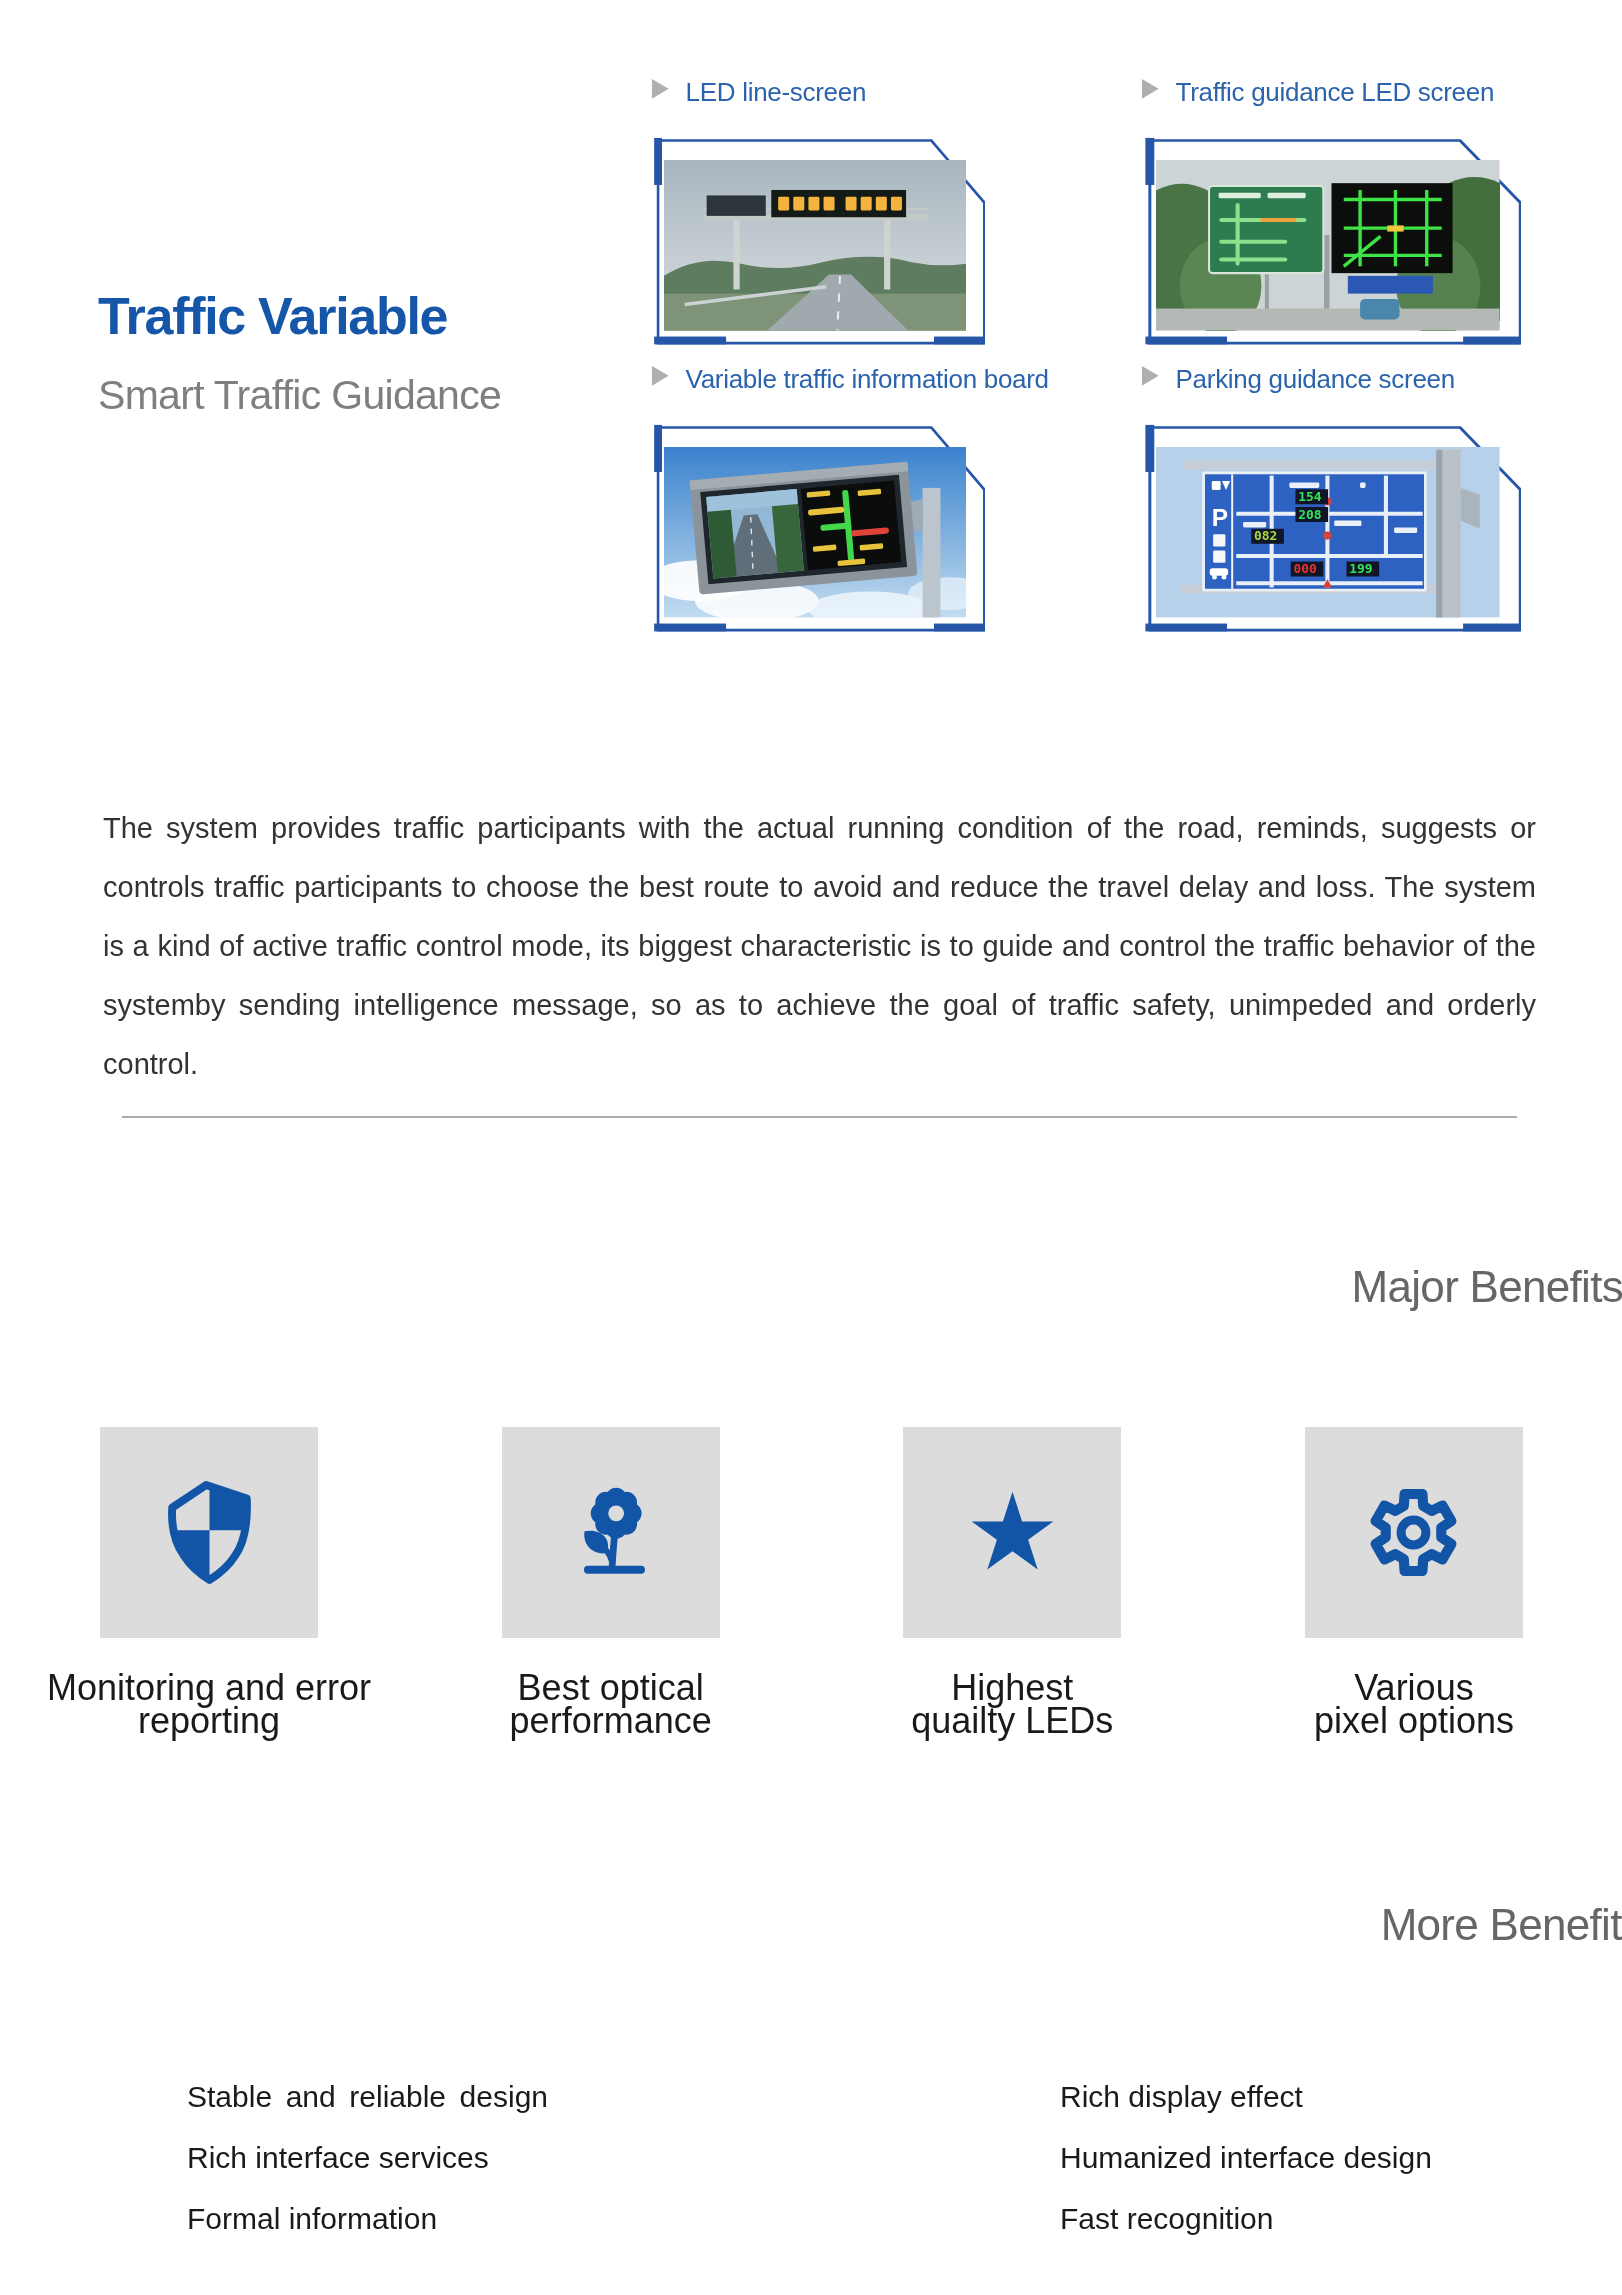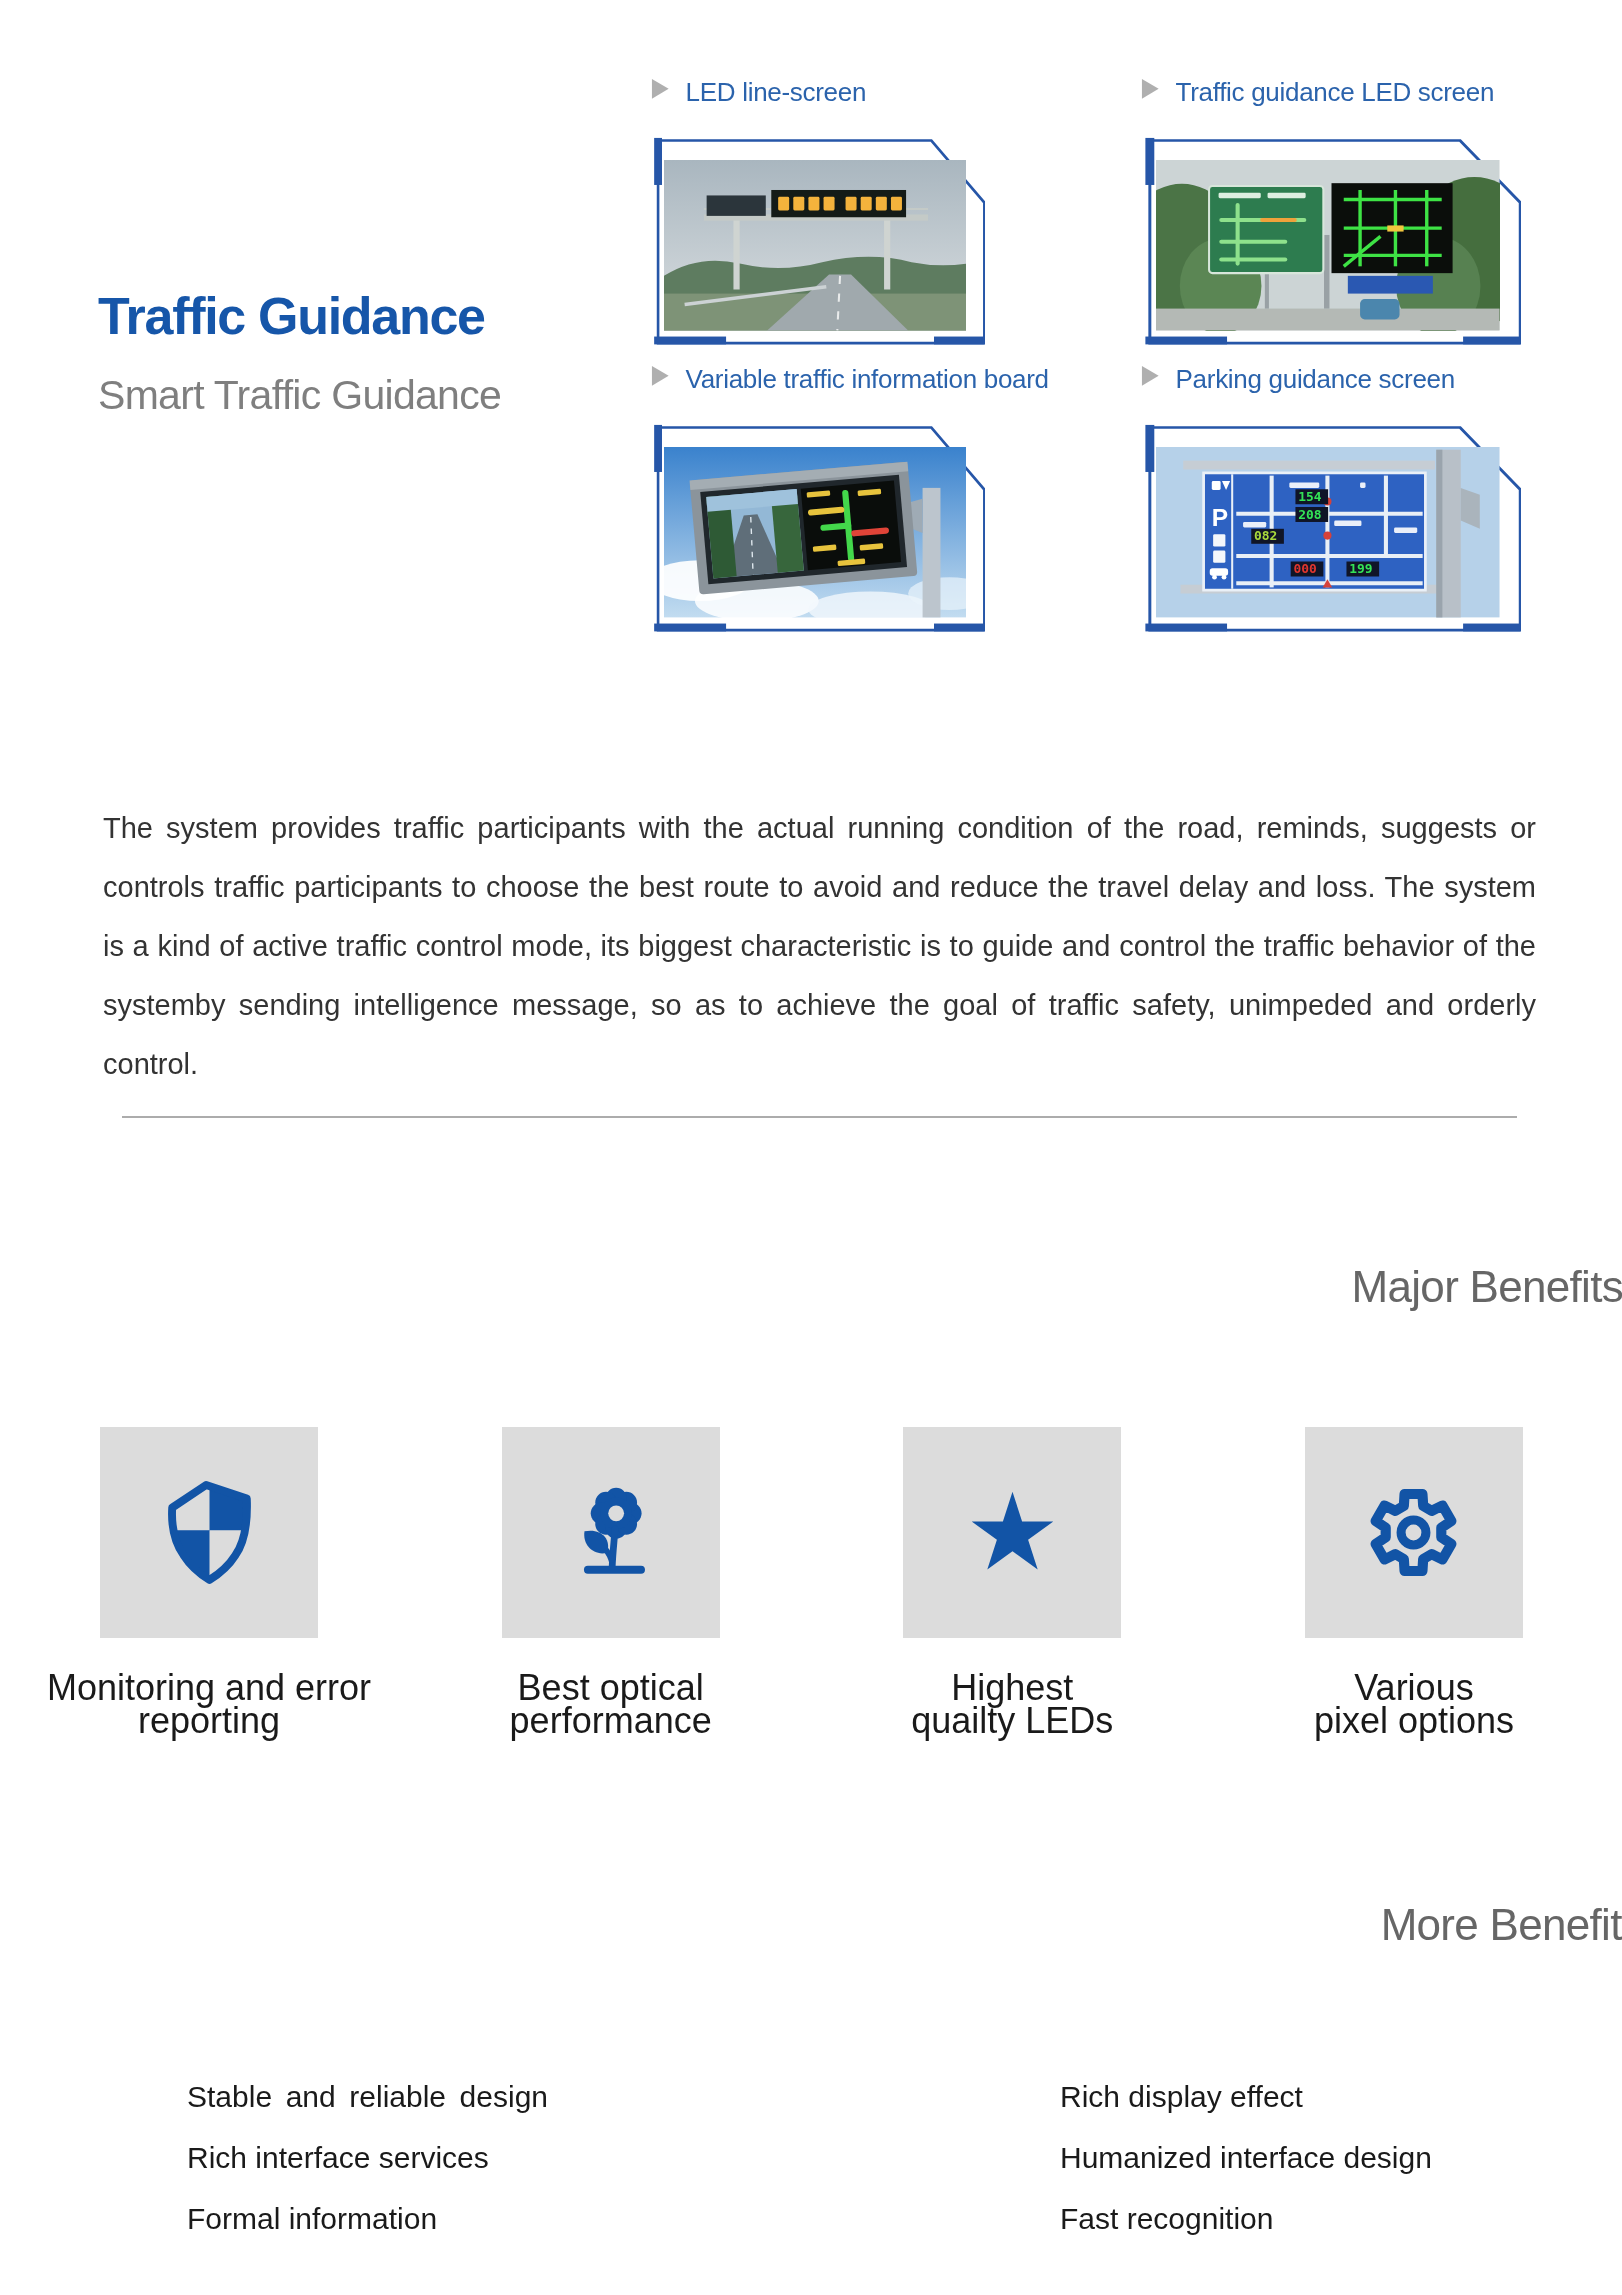--- a/index.html
+++ b/index.html
@@ -46,21 +46,21 @@
   .more-right{left:1060px;}
   .more-item{font-size:30px;line-height:33px;color:#1A1A1A;margin-bottom:21.6px;white-space:nowrap;margin-top:28px;}
   .more-item.stretch{width:361px;white-space:normal;text-align:justify;text-align-last:justify;}
 </style>
 </head>
 <body>
 
 <div class="page">
 
   <div class="brand">
-    <div class="brand-title">Traffic Guidance</div>
+    <div class="brand-title">Traffic Variable</div>
     <div class="brand-subtitle">Smart Traffic Guidance</div>
   </div>
 
   <div class="gallery-card card-1">
     <div class="card-label">
       <svg class="arrow" viewBox="0 0 24 24">
         <polygon points="4,2 21,12 4,22" fill="#AFAFAF"></polygon>
       </svg>
       <span class="label-text">LED line-screen</span>
     </div>

